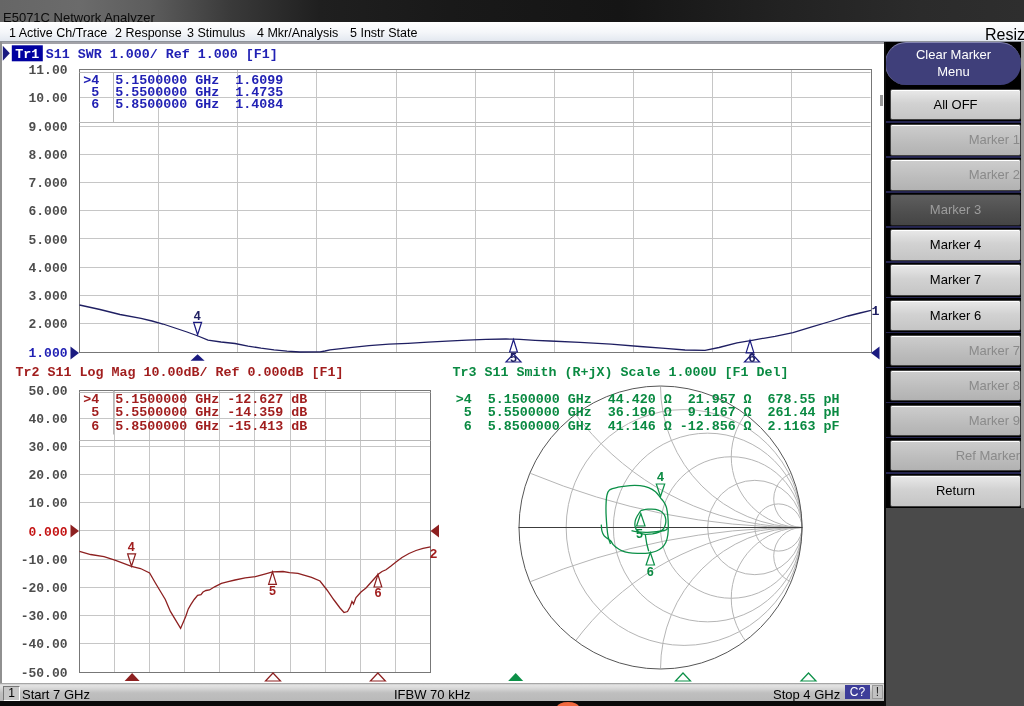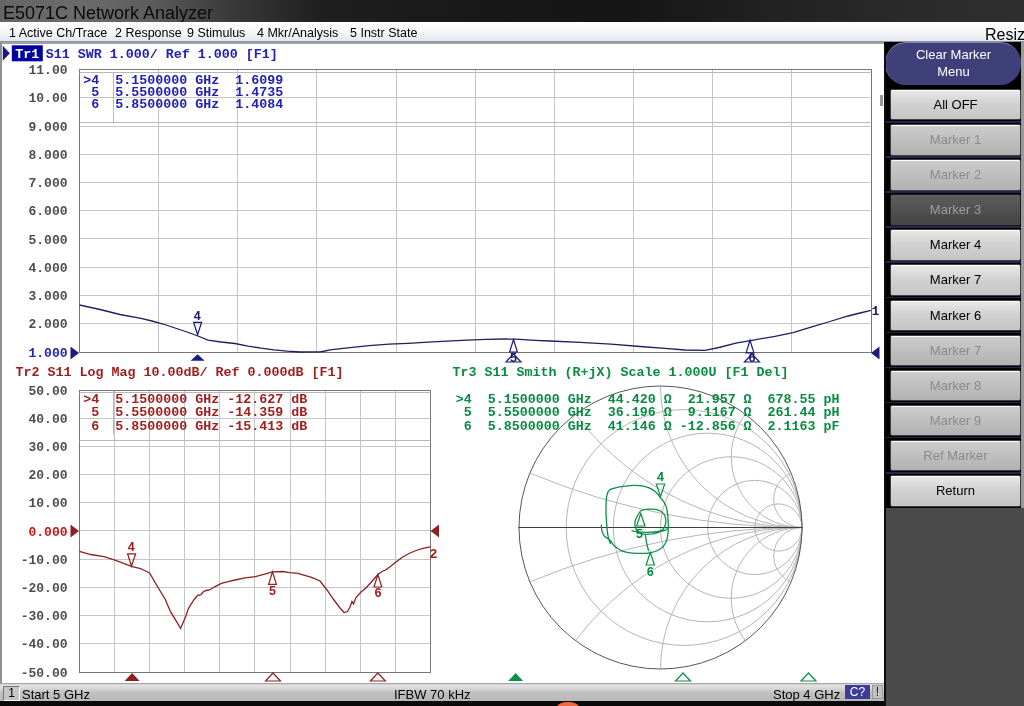--- a/index.html
+++ b/index.html
@@ -2,38 +2,38 @@
 <html><head>
 <meta charset="utf-8">
 <style>
   html,body{margin:0;padding:0;}
   body{width:1024px;height:706px;position:relative;overflow:hidden;background:#fff;
        font-family:"Liberation Sans",sans-serif;}
   .abs{position:absolute;}
   #titlebar{left:0;top:0;width:1024px;height:22px;
     background:linear-gradient(90deg,#666 0px,#6b6b6b 80px,#5d5d5d 150px,#3a3a3a 230px,#1f1f1f 320px,#191919 450px,#151515 620px,#222 780px,#2b2b2b 920px,#2e2e2e 1024px);
     }
-  #titletext{left:3px;top:3px;font-size:18px;color:#0b0b0b;}
+  #titletext{left:3px;top:10px;font-size:13px;color:#0b0b0b;}
   #menubar{left:0;top:22px;width:1024px;height:20px;
     background:linear-gradient(180deg,#ffffff 0%,#f4f6f9 55%,#e3e8f0 100%);
     border-bottom:1px solid #8f939b; box-sizing:border-box;padding-left:8px;}
   .mi{position:absolute;top:4px;font-size:12.5px;color:#000;}
   #main{left:0;top:42px;width:884px;height:641px;background:#fff;}
   #leftedge{left:0;top:42px;width:2px;height:641px;background:#909090;}
   #panel{left:884px;top:42px;width:140px;height:664px;background:#4a4a4a;}
   #panelblack{position:absolute;left:0;top:0;width:140px;height:466px;background:#000;}
   #skhead{position:absolute;left:1px;top:0px;width:136px;height:43px;background:#3f3f7a;
      border-top:1px solid #8585b0;border-left:1px solid #6a6a96;box-sizing:border-box;
      color:#fff;font-size:13px;text-align:center;line-height:17px;padding-top:3px;border-radius:21px;}
   .skb{position:absolute;left:6px;width:131px;height:31.5px;border-radius:2px;
      background:linear-gradient(180deg,#e9e9e9 0%,#d2d2d2 45%,#c5c5c5 100%);
      border:1px solid #404040;box-sizing:border-box;
      box-shadow:inset 0 1px 0 #ffffff;
      font-size:13px;color:#000;text-align:center;line-height:30.5px;}
-  .skb.dis{color:#8a8a8a;background:linear-gradient(180deg,#cdcdcd 0%,#bcbcbc 60%,#b2b2b2 100%);}
+  .skb.dis{color:#8a8a8a;background:linear-gradient(180deg,#cdcdcd 0%,#bcbcbc 60%,#b2b2b2 100%);text-align:right;}
   .skb.press{color:#9d9d9d;background:linear-gradient(180deg,#5e5e5e 0%,#4e4e4e 60%,#454545 100%);border-color:#1c1c1c;box-shadow:none;}
   .sksep{position:absolute;left:0px;width:138px;height:1.5px;background:#24244f;}
   #rightstrip{position:absolute;left:137px;top:0;width:3px;height:466px;background:#9a9a9a;}
   #statusbar{left:0;top:683px;width:884px;height:18px;
     background:linear-gradient(180deg,#8f8f8f 0%,#e2e2e2 10%,#dedede 22%,#bfbfbf 55%,#b9b9b9 100%);}
   #blackstrip{left:0;top:701px;width:884px;height:5px;background:#0a0a0a;}
   .sbtext{position:absolute;top:3.5px;font-size:13px;color:#000;}
   #chanbox{position:absolute;left:3px;top:2.5px;width:15px;height:13px;background:#c6c6c6;
     border-top:1px solid #777;border-left:1px solid #777;border-bottom:1px solid #fff;border-right:1px solid #fff;
     font-size:12px;text-align:center;line-height:13px;color:#000;}
@@ -44,21 +44,21 @@
   #orange{left:557px;top:701.5px;width:22px;height:10px;background:#f2693f;border-radius:50% 50% 0 0;}
 </style>
 </head>
 <body>
 <div class="abs" id="titlebar">
     <div class="abs" id="titletext">E5071C Network Analyzer</div>
   </div>
 <div class="abs" id="menubar">
   <span class="mi" style="left:9px">1 Active Ch/Trace</span>
   <span class="mi" style="left:115px">2 Response</span>
-  <span class="mi" style="left:187px">9 Stimulus</span>
+  <span class="mi" style="left:187px">3 Stimulus</span>
   <span class="mi" style="left:257px">4 Mkr/Analysis</span>
   <span class="mi" style="left:350px">5 Instr State</span>
   <span class="mi" style="left:985px;font-size:16px">Resize</span>
 </div>
 <div class="abs" id="main"></div>
 <div class="abs" style="left:0;top:42px;width:884px;height:1.5px;background:#a2a2a8"></div>
 <svg class="abs" id="plot" style="left:0;top:42px" width="884" height="641" viewBox="0 42 884 641">
 <g stroke="#c6c6c6" stroke-width="1">
 <line x1="79.5" y1="97.5" x2="870.5" y2="97.5"></line>
 <line x1="79.5" y1="126.5" x2="870.5" y2="126.5"></line>
@@ -240,20 +240,20 @@
   <div class="skb dis" style="top:362.8px">Marker 9</div>
   <div class="sksep" style="top:359.8px"></div>
   <div class="skb dis" style="top:397.9px">Ref Marker</div>
   <div class="sksep" style="top:394.9px"></div>
   <div class="skb" style="top:433.0px">Return</div>
   <div class="sksep" style="top:430.0px"></div>
   <div id="rightstrip"></div>
 </div>
 <div class="abs" id="statusbar">
   <div id="chanbox">1</div>
-  <span class="sbtext" style="left:22px">Start 5 GHz</span>
+  <span class="sbtext" style="left:22px">Start 7 GHz</span>
   <span class="sbtext" style="left:394px">IFBW 70 kHz</span>
   <span class="sbtext" style="left:773px">Stop 4 GHz</span>
   <div id="cbox">C?</div>
   <div id="ebox">!</div>
 </div>
 <div class="abs" id="blackstrip"></div>
 <div class="abs" id="orange"></div>
 
 </body></html>

